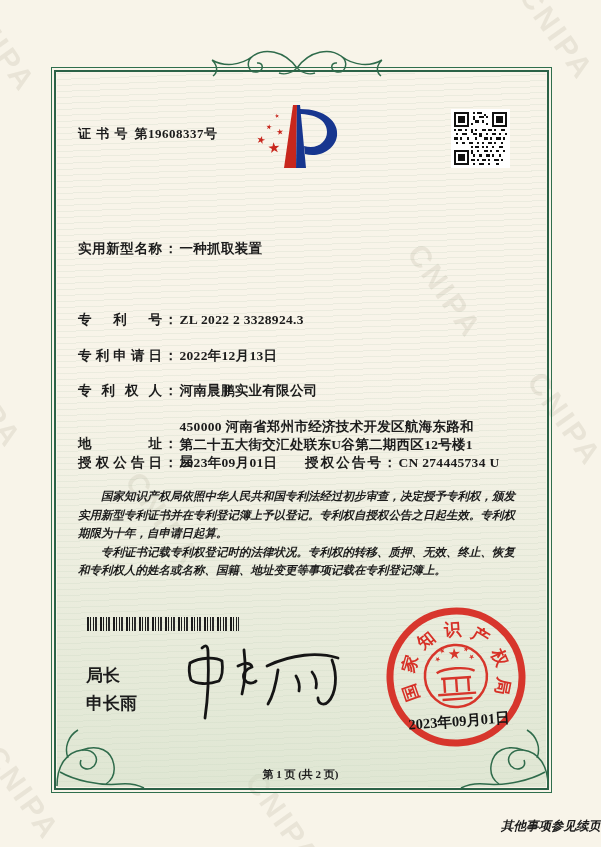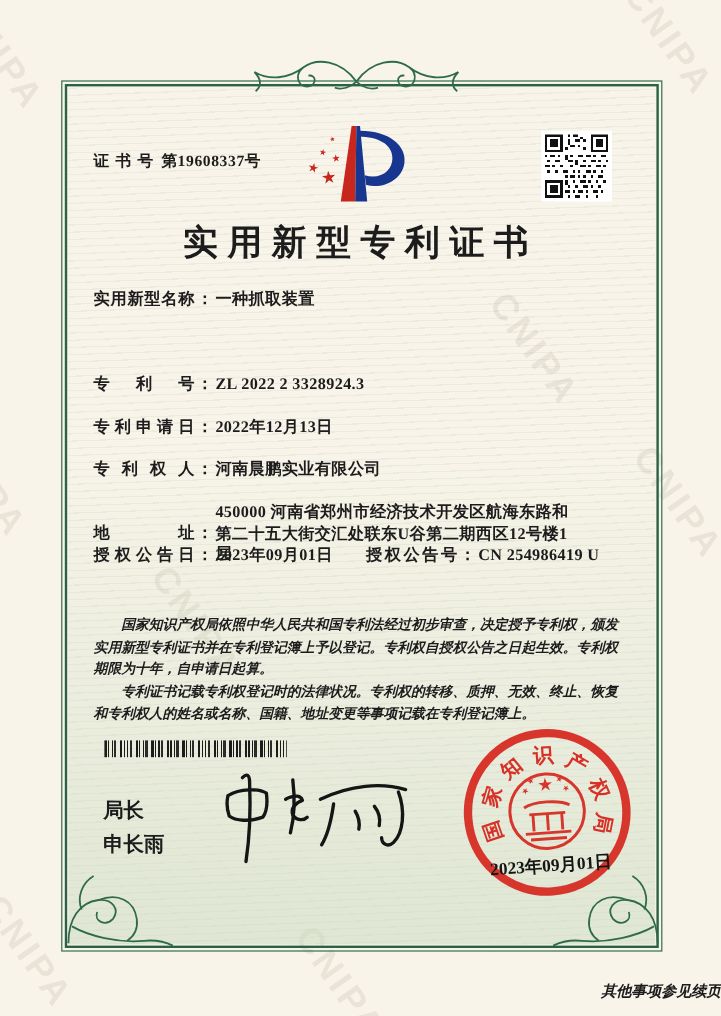--- a/index.html
+++ b/index.html
@@ -40,21 +40,21 @@
   .r7{top:454px}
   .flabel{display:inline-block;width:84px;text-align:justify;text-align-last:justify;}
   .colon{display:inline-block;margin:0 2px 0 2px;}
   .fval{letter-spacing:0.3px;}
   .addrval{display:inline-block;width:302px;line-height:17.5px;white-space:normal;}
   .r6 .flabel{flex:0 0 84px;}
   .g2{position:absolute;left:227px;top:0;}
   .g2 .flabel{width:76px;}
 
   .paras{position:absolute;left:78px;top:487px;width:447px;font-size:11.5px;
-         line-height:18.5px;font-weight:600;font-style:italic;margin-top:25px;}
+         line-height:18.5px;font-weight:600;font-style:italic;}
   .paras p{margin:0;text-indent:2em;}
 
   .barcode{position:absolute;left:87px;top:617px;width:152px;height:14px;
     background:repeating-linear-gradient(90deg,#1b1b1b 0 2px,transparent 2px 3px,
       #1b1b1b 3px 4px,transparent 4px 6px,#1b1b1b 6px 7px,transparent 7px 8px,
       #2b2b2b 8px 10px,transparent 10px 13px);}
 
   .signer{position:absolute;left:86px;top:662px;font-size:17px;line-height:28px;
           font-weight:600;font-family:"Liberation Sans",sans-serif;}
   .sig-svg{position:absolute;left:172px;top:636px;}
@@ -139,21 +139,20 @@
           <path d="M2 2h3v3H2z"></path>
         <path fill-rule="evenodd" d="M18 0h7v7h-7z M19 1v5h5V1z"></path>
           <path d="M20 2h3v3h-3z"></path>
         <path fill-rule="evenodd" d="M0 18h7v7H0z M1 19v5h5v-5z"></path>
           <path d="M2 20h3v3H2z"></path>
         <path d="M9 0h1v1H9z M11 0h2v1h-2z M14 1h1v1h-1z M9 2h1v2H9z M12 2h2v1h-2z M15 2h1v1h-1z M10 4h2v1h-2z M13 4h1v1h-1z M8 5h1v1H8z M15 5h1v1h-1z M0 8h1v1H0z M2 8h2v1H2z M5 8h1v1H5z M8 8h1v2H8z M10 8h1v1h-1z M13 8h2v1h-2z M16 8h2v1h-2z M19 8h1v1h-1z M22 8h2v1h-2z M1 10h1v1H1z M4 10h2v1H4z M9 10h2v1H9z M12 10h1v2h-1z M15 10h1v1h-1z M18 10h2v1h-2z M21 10h1v1h-1z M24 10h1v1h-1z M0 12h2v1H0z M3 12h1v1H3z M6 12h1v1H6z M10 12h1v1h-1z M14 12h2v1h-2z M17 12h1v1h-1z M20 12h2v1h-2z M23 12h1v1h-1z M1 14h1v1H1z M4 14h1v1H4z M7 14h2v1H7z M11 14h1v1h-1z M13 14h1v1h-1z M16 14h2v1h-2z M19 14h1v1h-1z M22 14h1v1h-1z M8 16h1v1H8z M10 16h2v1h-2z M13 16h1v1h-1z M15 16h1v1h-1z M18 16h1v1h-1z M21 16h2v1h-2z M8 18h1v2H8z M11 18h1v1h-1z M14 18h2v1h-2z M17 18h1v1h-1z M20 18h1v1h-1z M23 18h1v1h-1z M9 20h1v1H9z M12 20h1v1h-1z M15 20h2v1h-2z M18 20h1v1h-1z M21 20h1v1h-1z M8 22h2v1H8z M11 22h1v1h-1z M13 22h2v1h-2z M16 22h1v1h-1z M19 22h2v1h-2z M22 22h1v1h-1z M9 24h1v1H9z M12 24h2v1h-2z M16 24h1v1h-1z M20 24h1v1h-1z"></path>
       </g>
     </svg>
   </div>
 
-  <div class="title">实用新型专利证书</div>
 
   <div class="row r1">
     <span class="flabel">实用新型名称</span><span class="colon">：</span><span class="fval">一种抓取装置</span>
   </div>
   <div class="row r3">
     <span class="flabel">专利号</span><span class="colon">：</span><span class="fval">ZL 2022 2 3328924.3</span>
   </div>
   <div class="row r4">
     <span class="flabel">专利申请日</span><span class="colon">：</span><span class="fval">2022年12月13日</span>
   </div>
@@ -161,21 +160,21 @@
     <span class="flabel">专利权人</span><span class="colon">：</span><span class="fval">河南晨鹏实业有限公司</span>
   </div>
   <div class="row r6">
     <span class="flabel">地址</span>
       <span class="colon">：</span>
       <span class="fval addrval">450000 河南省郑州市经济技术开发区航海东路和第二十五大街交汇处联东U谷第二期西区12号楼1层</span>
   </div>
   <div class="row r7">
     <span class="flabel">授权公告日</span><span class="colon">：</span><span class="fval">2023年09月01日</span>
     <span class="g2">
-      <span class="flabel">授权公告号</span><span class="colon">：</span><span class="fval">CN 254986419 U</span>
+      <span class="flabel">授权公告号</span><span class="colon">：</span><span class="fval">CN 274445734 U</span>
     </span>
   </div>
 
   <div class="paras">
     <p>国家知识产权局依照中华人民共和国专利法经过初步审查，决定授予专利权，颁发实用新型专利证书并在专利登记簿上予以登记。专利权自授权公告之日起生效。专利权期限为十年，自申请日起算。</p>
     <p>专利证书记载专利权登记时的法律状况。专利权的转移、质押、无效、终止、恢复和专利权人的姓名或名称、国籍、地址变更等事项记载在专利登记簿上。</p>
   </div>
 
   <div class="barcode"></div>
 
@@ -223,15 +222,16 @@
     <g fill="#d6261d" opacity="0.92">
       <use href="#sstar" transform="translate(73,50) scale(0.6)"></use>
       <use href="#sstar" transform="translate(61,46) scale(0.28) rotate(-20)"></use>
       <use href="#sstar" transform="translate(85,46) scale(0.28) rotate(20)"></use>
       <use href="#sstar" transform="translate(56,54) scale(0.28) rotate(-40)"></use>
       <use href="#sstar" transform="translate(90,54) scale(0.28) rotate(40)"></use>
     </g>
     <text x="73" y="122" text-anchor="middle" font-family="Liberation Serif, serif" font-size="14.5" font-weight="bold" fill="#151515">2023年09月01日</text>
   </svg>
 
+  <div class="page-num">第 1 页 (共 2 页)</div>
   <div class="note">其他事项参见续页</div>
 
 </div>
 
 </body></html>

